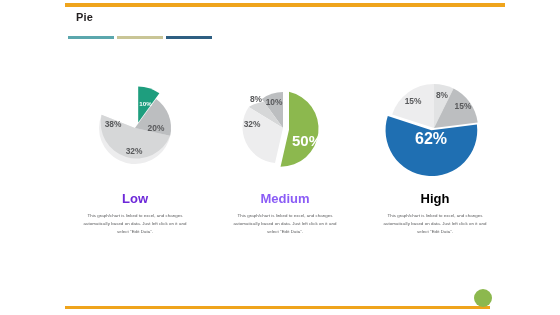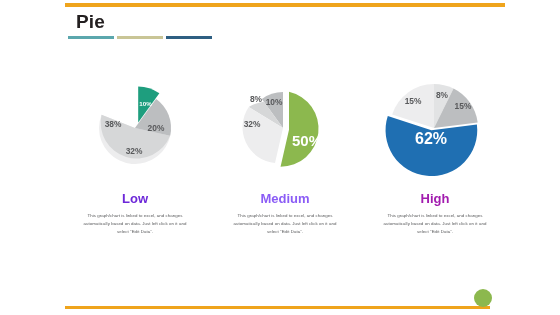--- a/index.html
+++ b/index.html
@@ -48,21 +48,21 @@
     height: 18px;
     border-radius: 50%;
     background: #8CB84E;
   }
 
   
   #page-title {
     position: absolute;
     left: 76px;
     top: 12px;
-    font-size: 19px;
+    font-size: 11px;
     font-weight: bold;
     color: #231F20;
     letter-spacing: 0.2px;
     line-height: 1;
   }
   #title-rule {
     position: absolute;
     left: 68px;
     top: 36px;
     width: 145px;
@@ -200,21 +200,21 @@
             <g transform="translate(-2.6,2.2)">
               <path d="M 0 0 L 45.5 -5.71 A 45.86 45.86 0 1 1 -43.61 -14.17 Z" fill="#1F6FB2"></path>
             </g>
             <text x="-3" y="16" font-size="16" font-weight="bold" fill="#FFFFFF" text-anchor="middle" font-family="Liberation Sans, sans-serif">62%</text>
             <text x="8" y="-30" font-size="8.4" font-weight="bold" fill="#58595B" text-anchor="middle" font-family="Liberation Sans, sans-serif">8%</text>
             <text x="29" y="-19" font-size="8.4" font-weight="bold" fill="#58595B" text-anchor="middle" font-family="Liberation Sans, sans-serif">15%</text>
             <text x="-21" y="-24" font-size="8.4" font-weight="bold" fill="#58595B" text-anchor="middle" font-family="Liberation Sans, sans-serif">15%</text>
           </g>
         </svg>
       </div>
-      <div class="col-heading" style="color:#a21caf">High</div>
+      <div class="col-heading" style="color:#000000">High</div>
       <div class="col-body">This graph/chart is linked to excel, and changes automatically based on data. Just left click on it and select “Edit Data”.</div>
     </div>
 
   </div>
 
   <div id="bottom-bar" class="accent-bar"></div>
   <div id="footer-dot"></div>
 
 </div>
 

